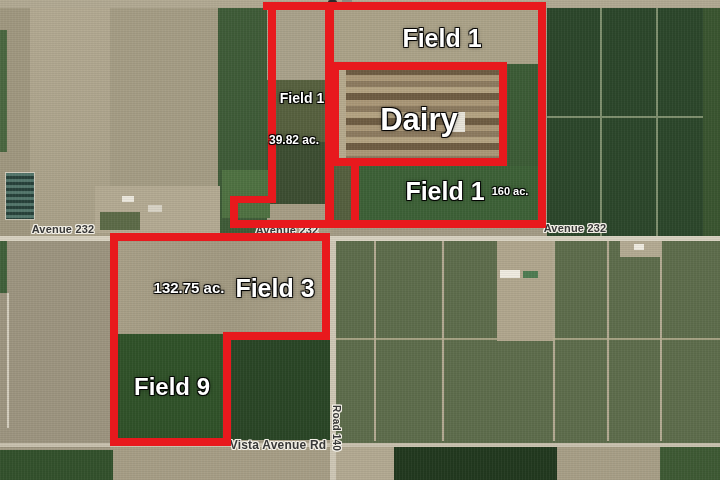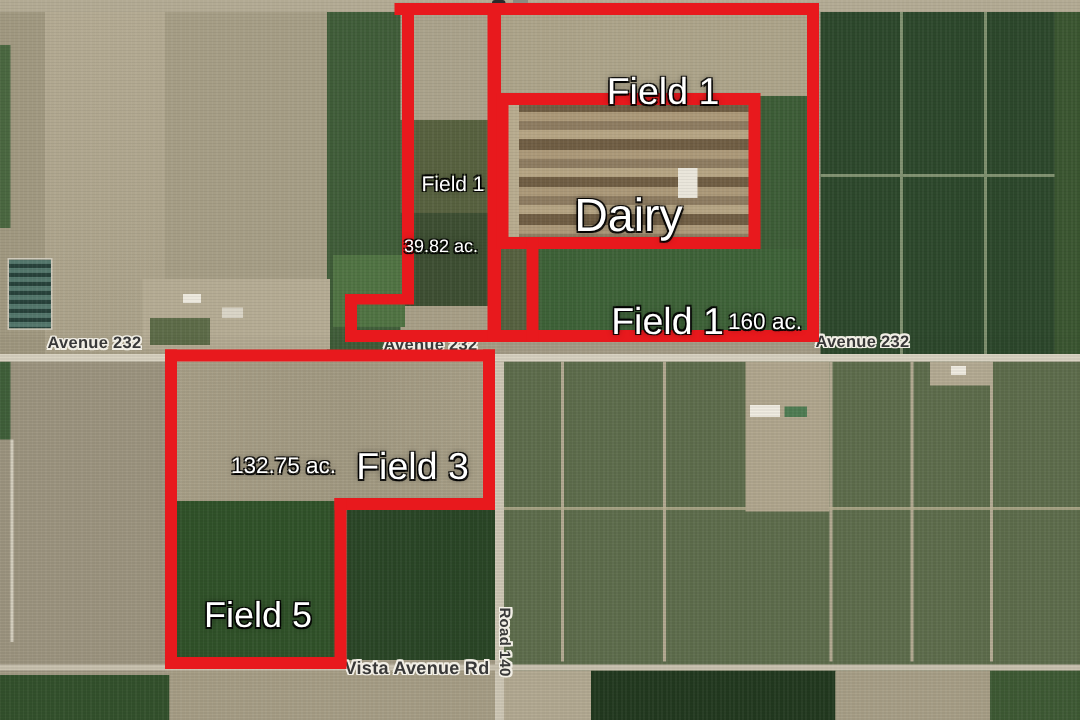--- a/index.html
+++ b/index.html
@@ -1,25 +1,25 @@
 <!DOCTYPE html>
 <html><head>
 <meta charset="utf-8">
 <style>
   html,body{margin:0;padding:0;background:#222;}
   #stage{position:relative;width:720px;height:480px;overflow:hidden;
          font-family:"Liberation Sans",sans-serif;background:#a49c86;}
   .patch{position:absolute;}
   .redline{position:absolute;background:#e8191d;z-index:30;}
   .redbox{position:absolute;border:8px solid #e8191d;z-index:30;background:transparent;}
-  .flabel{position:absolute;z-index:40;color:#fff;font-weight:normal;white-space:nowrap;
+  .flabel{position:absolute;z-index:40;color:#fff;font-weight:bold;white-space:nowrap;
           transform:translate(-50%,-50%);
           text-shadow:-1px -1px 0 rgba(0,0,0,.85),1px -1px 0 rgba(0,0,0,.85),
                       -1px 1px 0 rgba(0,0,0,.85),1px 1px 0 rgba(0,0,0,.85),
-                      0 0 4px rgba(0,0,0,.55);margin-top:24px;}
+                      0 0 4px rgba(0,0,0,.55);}
   .rlabel{position:absolute;z-index:20;color:#383838;font-weight:bold;font-size:11px;
           white-space:nowrap;transform:translate(-50%,-50%);letter-spacing:.2px;
           text-shadow:-1px 0 0 #f2efe6,1px 0 0 #f2efe6,0 -1px 0 #f2efe6,0 1px 0 #f2efe6,
                       -1px -1px 0 #f2efe6,1px 1px 0 #f2efe6,-1px 1px 0 #f2efe6,1px -1px 0 #f2efe6;}
   .orchard-tex{background-image:repeating-linear-gradient(0deg,rgba(0,0,0,.28) 0 1px,transparent 1px 3px);}
   .row-tex-v{background-image:repeating-linear-gradient(90deg,rgba(0,0,0,.30) 0 2px,transparent 2px 6px);}
   .row-tex-h{background-image:repeating-linear-gradient(0deg,rgba(0,0,0,.18) 0 2px,transparent 2px 5px);}
   .tree-tex{background-image:
       radial-gradient(circle at 25% 30%,rgba(12,30,10,.85) 2px,transparent 3px),
       radial-gradient(circle at 70% 65%,rgba(18,38,14,.8) 2px,transparent 3px),
@@ -128,24 +128,24 @@
   <div class="redline" style="left:322px;top:233px;width:8px;height:107px;"></div>
   <div class="redline" style="left:223px;top:332px;width:107px;height:8px;"></div>
   <div class="redline" style="left:223px;top:332px;width:8px;height:112px;"></div>
   <div class="redline" style="left:110px;top:438px;width:121px;height:8px;"></div>
 
   <div class="flabel" style="left:442px;top:38px;font-size:25px;">Field 1</div>
   <div class="flabel" style="left:302px;top:98px;font-size:14px;">Field 1</div>
   <div class="flabel" style="left:294px;top:140px;font-size:12px;">39.82 ac.</div>
   <div class="flabel" style="left:419px;top:120px;font-size:31px;">Dairy</div>
   <div class="flabel" style="left:445px;top:191px;font-size:25px;">Field 1</div>
-  <div class="flabel" style="left:510px;top:191px;font-size:15px;">160 ac.</div>
+  <div class="flabel" style="left:510px;top:191px;font-size:11px;">160 ac.</div>
   <div class="flabel" style="left:275px;top:288px;font-size:25px;">Field 3</div>
   <div class="flabel" style="left:189px;top:287px;font-size:15px;">132.75 ac.</div>
-  <div class="flabel" style="left:172px;top:387px;font-size:24px;">Field 5</div>
+  <div class="flabel" style="left:172px;top:387px;font-size:24px;">Field 9</div>
 
   <div class="rlabel" style="left:63px;top:229px;">Avenue 232</div>
   <div class="rlabel" style="left:287px;top:230px;">Avenue 232</div>
   <div class="rlabel" style="left:575px;top:228px;">Avenue 232</div>
   <div class="rlabel" style="left:278px;top:445px;font-size:12px;">Vista Avenue Rd</div>
   <div class="rlabel" style="left:336px;top:428px;font-size:10px;transform:translate(-50%,-50%) rotate(90deg);">Road 140</div>
 
 </div>
 
 </body></html>

